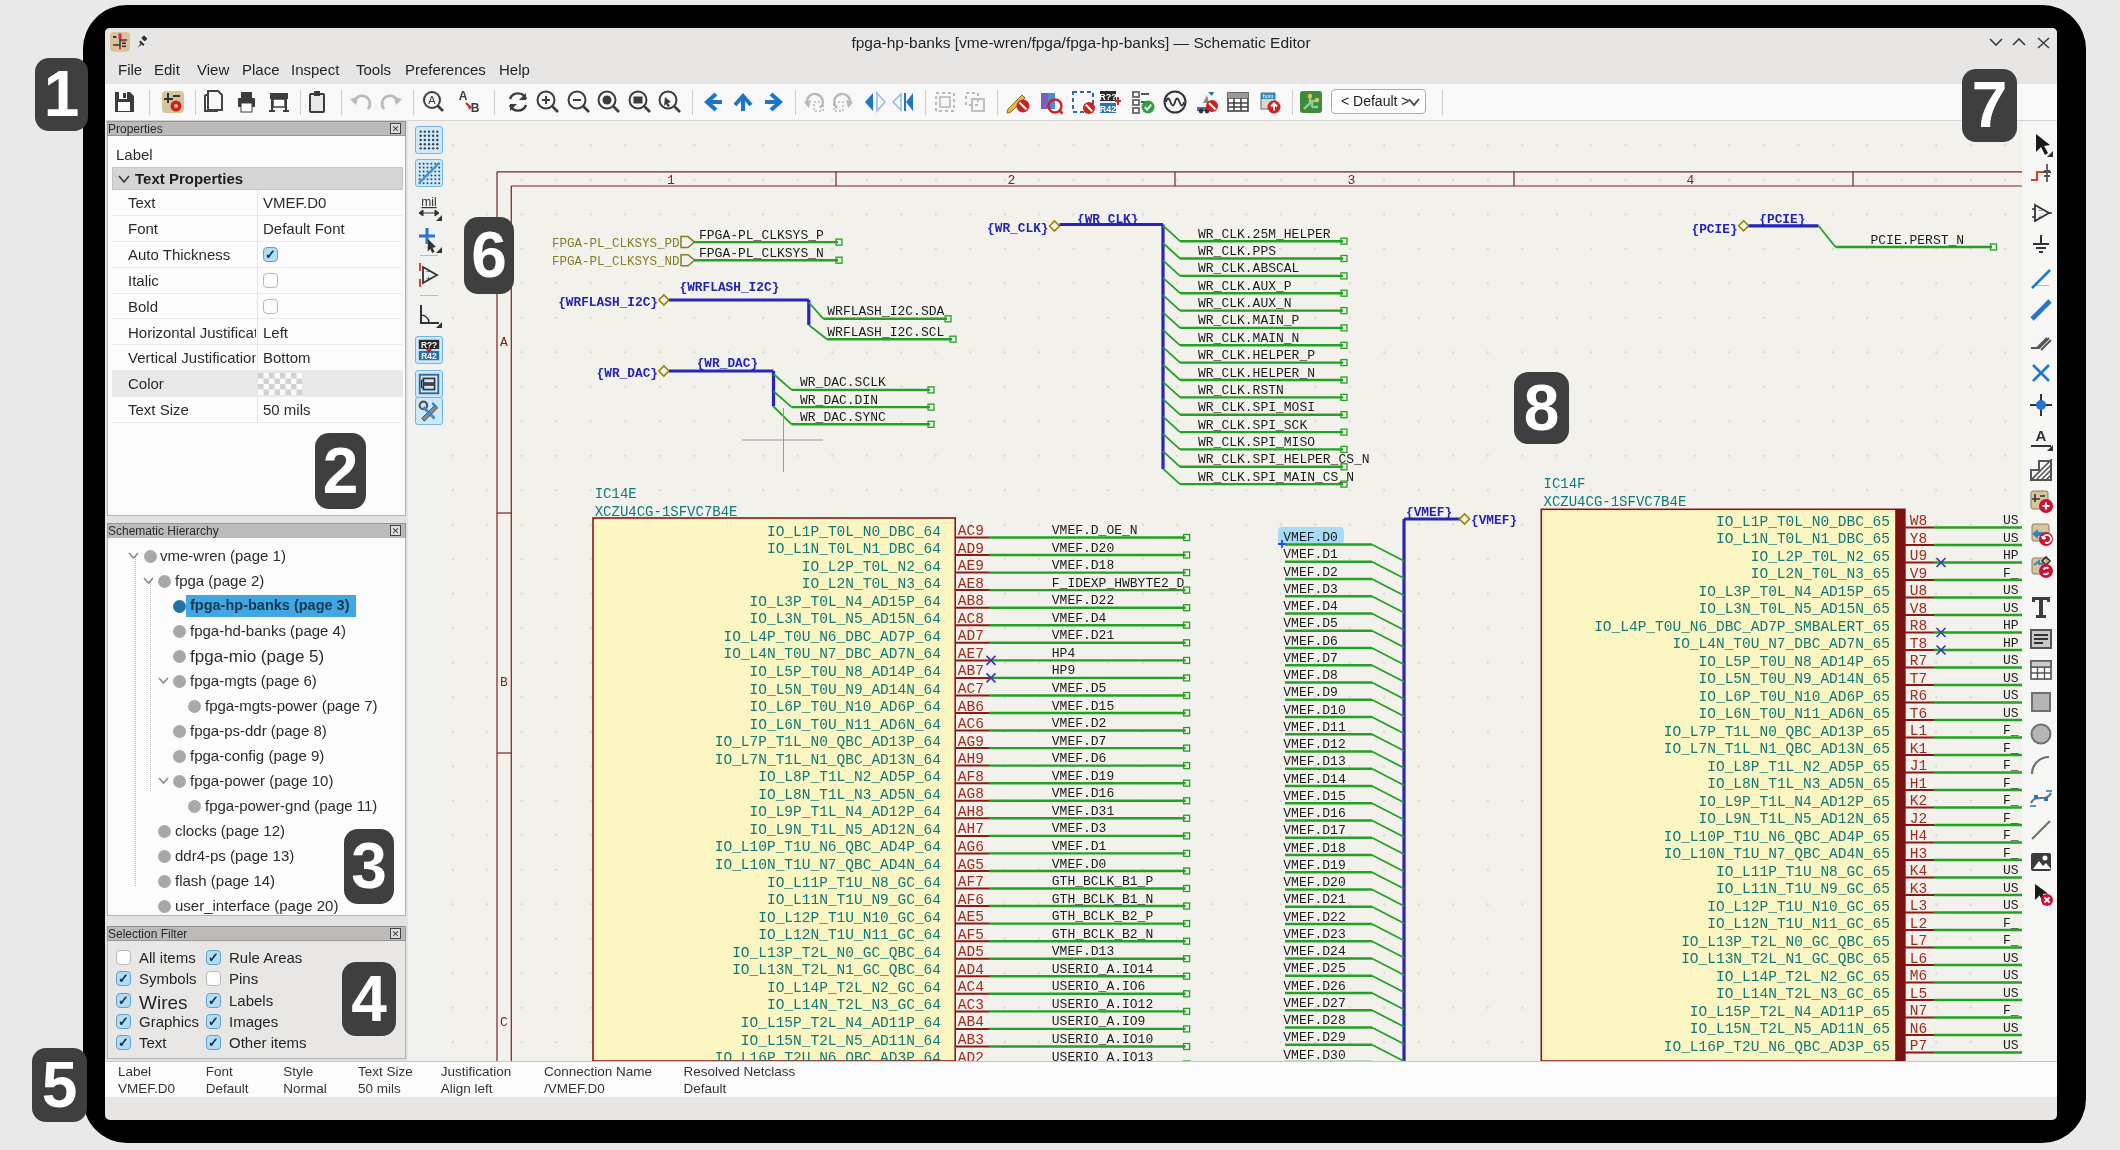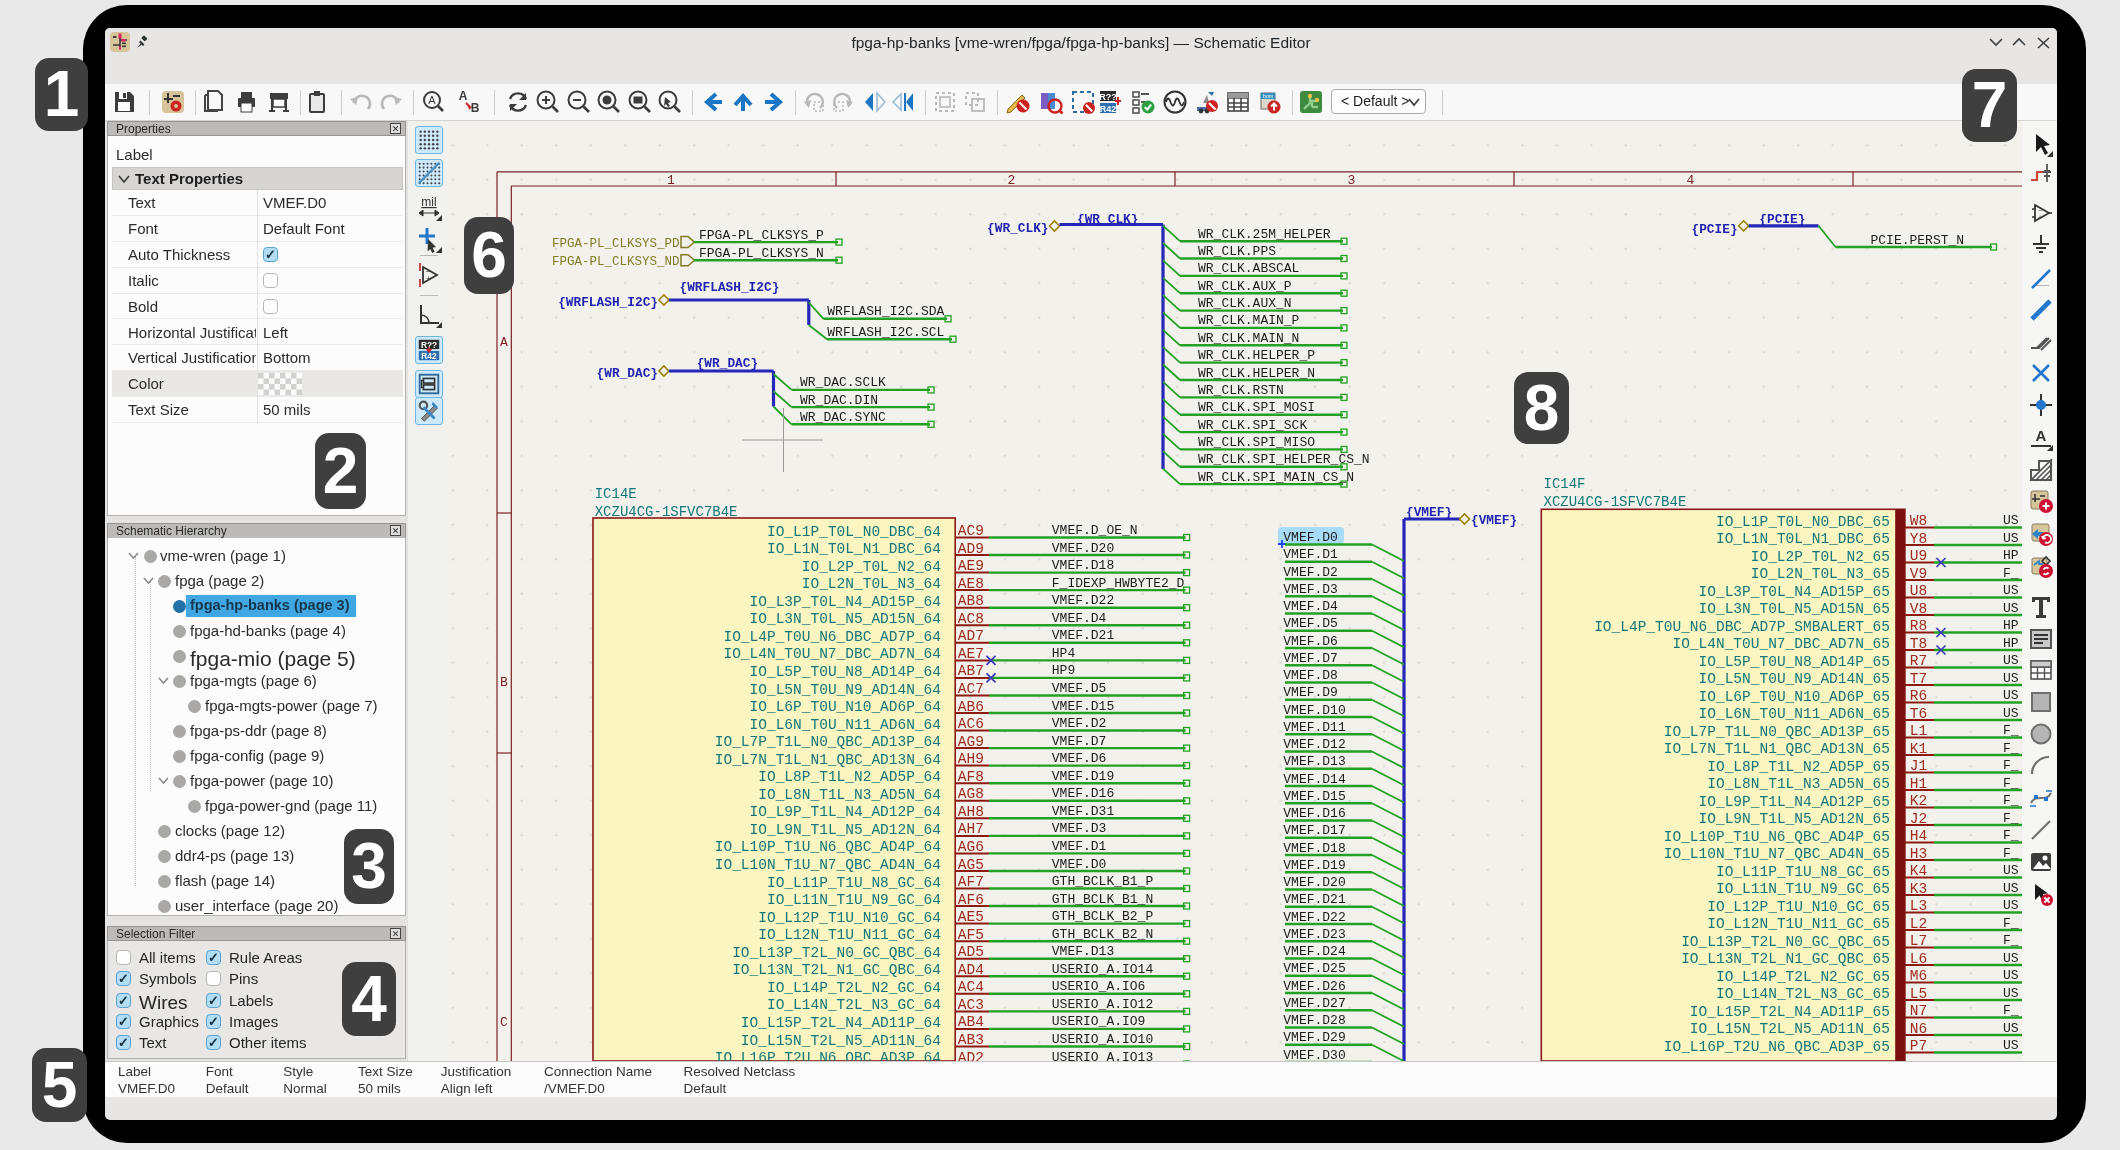--- a/index.html
+++ b/index.html
@@ -7,21 +7,21 @@
 #frame{position:absolute;left:83px;top:5px;width:2003px;height:1138px;background:#000;border-radius:44px;}
 #win{position:absolute;left:105px;top:28px;width:1952px;height:1092px;background:#e7e6e5;overflow:hidden;border-radius:5px;}
 .abs{position:absolute;}
 #titlebar{position:absolute;left:0;top:0;width:1952px;height:28px;background:#e7e6e5;}
 #title{position:absolute;left:0;top:6px;width:1952px;text-align:center;font-size:15.5px;color:#232629;}
 #menubar{position:absolute;left:0;top:28px;width:1952px;height:28px;background:#e7e6e5;}
 .mi{position:absolute;top:5px;font-size:15px;color:#232629;}
 #toolbar{position:absolute;left:0;top:56px;width:1952px;height:37px;background:#f8f8f8;border-bottom:1px solid #d5d4d3;}
 .tsep{position:absolute;top:6px;width:1px;height:25px;background:#cfcecd;}
 #dock{position:absolute;left:0;top:93px;width:303px;height:940px;background:#e4e3e2;}
-.ptitle{position:absolute;left:2px;width:299px;height:14px;background:#bcbbba;border:1px solid #969594;font-size:12px;color:#2b2b2b;padding-left:8px;line-height:13px;}
+.ptitle{position:absolute;left:2px;width:299px;height:14px;background:#bcbbba;border:1px solid #969594;font-size:12px;color:#2b2b2b;padding-left:0;line-height:13px;}
 .pclose{position:absolute;right:4px;top:1px;width:11px;height:11px;border:1px solid #444;font-size:9px;line-height:10px;text-align:center;color:#333;background:#ddd;}
 .pbody{position:absolute;left:2px;width:299px;background:#fcfcfc;border:1px solid #b2b1b0;border-top:none;}
 #ltool{position:absolute;left:303px;top:93px;width:38px;height:940px;background:#f1f1f0;}
 #rtool{position:absolute;left:1917px;top:93px;width:35px;height:940px;background:#f6f6f5;}
 #canvas{position:absolute;left:341px;top:93px;width:1576px;height:940px;background:#f2f1ec;background-image:radial-gradient(circle,#dbdad4 1px,transparent 1.2px);background-size:34.5px 34.5px;background-position:24px 7px;overflow:hidden;}
 #statw{position:absolute;left:0;top:1033px;width:1952px;height:36px;background:#fcfcfc;border-top:1px solid #c9c8c7;}
 .s1{position:absolute;top:2px;font-size:13.5px;color:#333;}
 .s2{position:absolute;top:19px;font-size:13.5px;color:#333;}
 #statg{position:absolute;left:0;top:1069px;width:1952px;height:23px;background:#eff0f1;}
 .sg{position:absolute;top:3px;font-size:14px;color:#2e2e2e;}
@@ -59,20 +59,30 @@
           </g>
         </svg>
         <div id="title">fpga-hp-banks [vme-wren/fpga/fpga-hp-banks] — Schematic Editor</div>
         <svg class="abs" style="left:1884px;top:6px" width="70" height="16" viewBox="0 0 70 16">
 <g stroke="#3a3e42" stroke-width="1.6" fill="none">
 <path d="M1 5 L7 11 L13 5"></path>
             <path d="M24 11 L30 5 L36 11"></path>
             <path d="M49 4 L60 14 M60 4 L49 14"></path>
 </g>
         </svg>
+      </div>
+      <div id="menubar">
+        <span class="mi" style="left:13px">File</span>
+        <span class="mi" style="left:49px">Edit</span>
+        <span class="mi" style="left:92px">View</span>
+        <span class="mi" style="left:137px">Place</span>
+        <span class="mi" style="left:186px">Inspect</span>
+        <span class="mi" style="left:251px">Tools</span>
+        <span class="mi" style="left:300px">Preferences</span>
+        <span class="mi" style="left:394px">Help</span>
       </div>
       <div id="toolbar">
         <svg class="ti" style="left:6px" viewBox="0 0 26 26">
           <path d="M4 3h15l4 4v16H4z" fill="#3c3c3c"></path>
           <rect x="8" y="3" width="8" height="7" fill="#fff"></rect>
           <rect x="12" y="4" width="3" height="5" fill="#3c3c3c"></rect>
           <rect x="7" y="13" width="12" height="9" fill="#fff"></rect>
         </svg>
         <svg class="ti" style="left:55px" viewBox="0 0 26 26">
           <rect x="2" y="2" width="22" height="22" rx="4" fill="#d6c49a"></rect>
@@ -336,21 +346,21 @@
           <path d="M1 1 L5.5 6 L10 1" stroke="#8a8a8a" stroke-width="1.6" fill="none"></path>
         </svg>
         <div class="abs" style="left:50px;top:37px;width:13px;height:13px;border-radius:7px;background:#a9a8a7"></div>
         <span class="abs" style="left:67px;top:34px;font-size:15px;white-space:nowrap;color:#2b2b2b">fpga (page 2)</span>
         <div class="abs" style="left:78px;top:57px;width:170px;height:22px;background:#41a7e2"></div>
         <div class="abs" style="left:65px;top:62px;width:13px;height:13px;border-radius:7px;background:#2271a7"></div>
         <span class="abs" style="left:82px;top:59px;font-size:15px;white-space:nowrap;font-weight:700;font-size:14.5px;color:#16374f">fpga-hp-banks (page 3)</span>
         <div class="abs" style="left:65px;top:87px;width:13px;height:13px;border-radius:7px;background:#a9a8a7"></div>
         <span class="abs" style="left:82px;top:84px;font-size:15px;white-space:nowrap;color:#2b2b2b">fpga-hd-banks (page 4)</span>
         <div class="abs" style="left:65px;top:112px;width:13px;height:13px;border-radius:7px;background:#a9a8a7"></div>
-        <span class="abs" style="left:82px;top:109px;font-size:21px;white-space:nowrap;color:#2b2b2b">fpga-mio (page 5)</span>
+        <span class="abs" style="left:82px;top:109px;font-size:17px;white-space:nowrap;color:#2b2b2b">fpga-mio (page 5)</span>
         <svg class="abs" style="left:50px;top:139px" width="11" height="8" viewBox="0 0 11 8">
           <path d="M1 1 L5.5 6 L10 1" stroke="#8a8a8a" stroke-width="1.6" fill="none"></path>
         </svg>
         <div class="abs" style="left:65px;top:137px;width:13px;height:13px;border-radius:7px;background:#a9a8a7"></div>
         <span class="abs" style="left:82px;top:134px;font-size:15px;white-space:nowrap;color:#2b2b2b">fpga-mgts (page 6)</span>
         <div class="abs" style="left:80px;top:162px;width:13px;height:13px;border-radius:7px;background:#a9a8a7"></div>
         <span class="abs" style="left:97px;top:159px;font-size:15px;white-space:nowrap;color:#2b2b2b">fpga-mgts-power (page 7)</span>
         <div class="abs" style="left:65px;top:187px;width:13px;height:13px;border-radius:7px;background:#a9a8a7"></div>
         <span class="abs" style="left:82px;top:184px;font-size:15px;white-space:nowrap;color:#2b2b2b">fpga-ps-ddr (page 8)</span>
         <div class="abs" style="left:65px;top:212px;width:13px;height:13px;border-radius:7px;background:#a9a8a7"></div>

